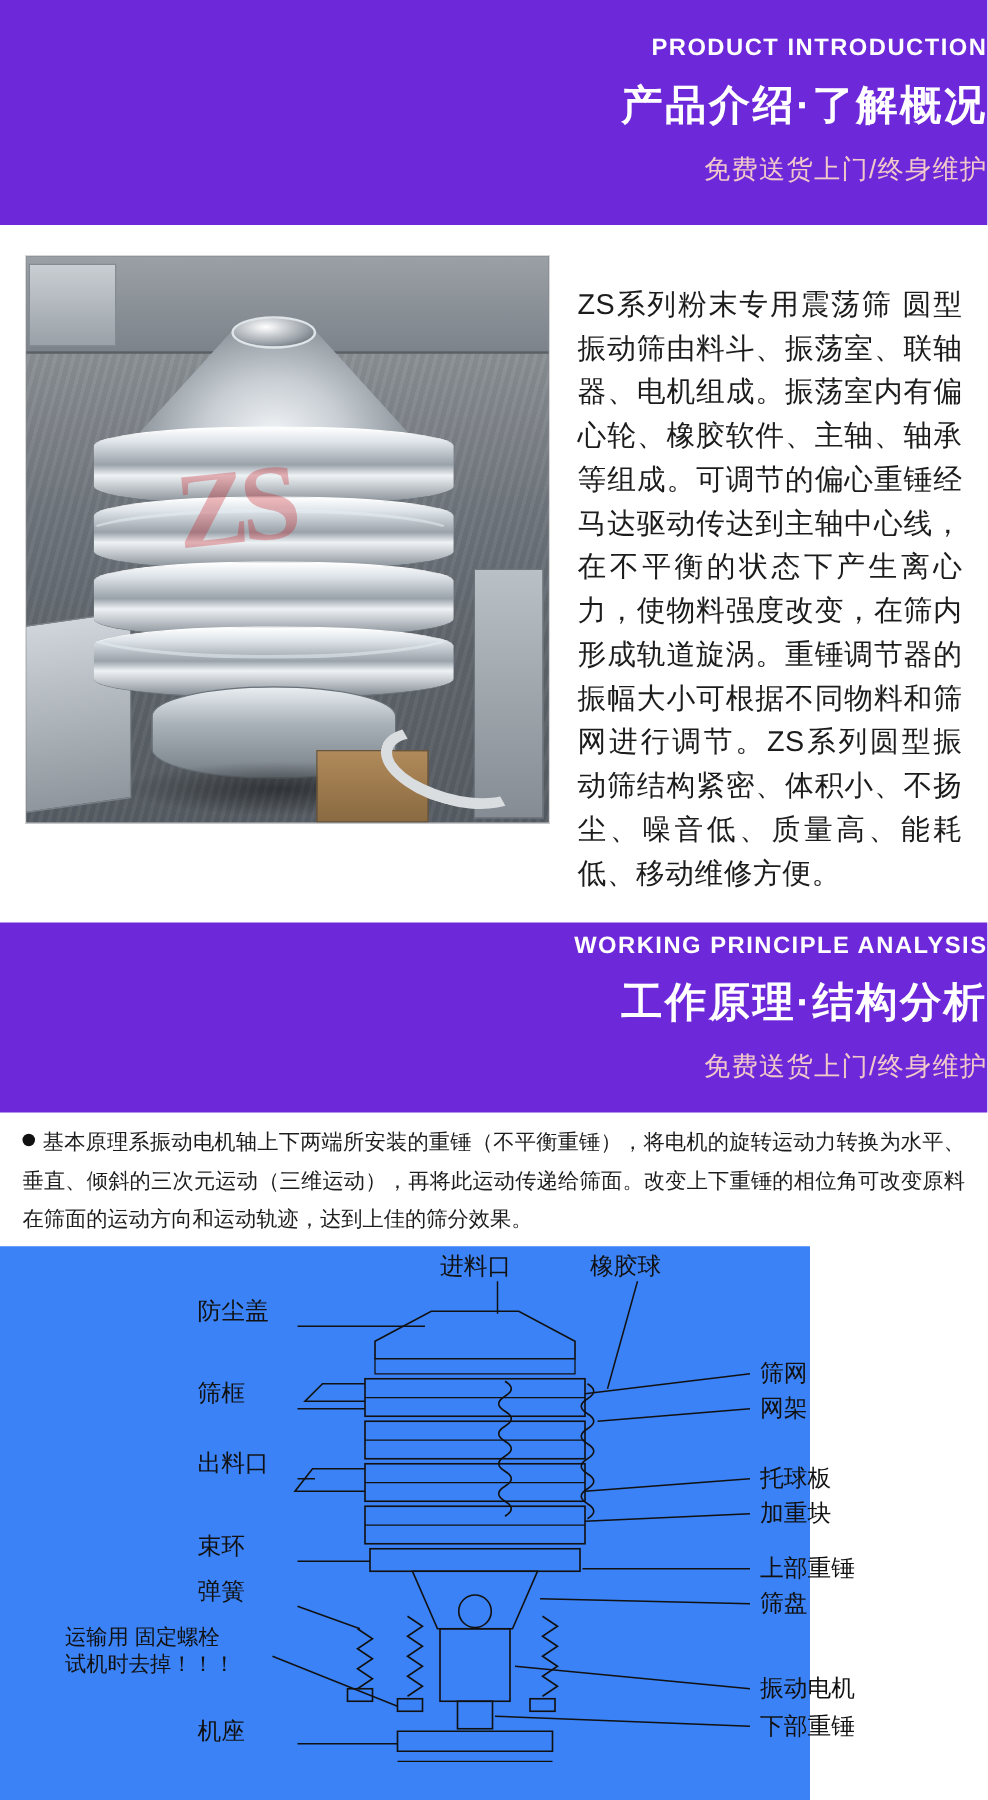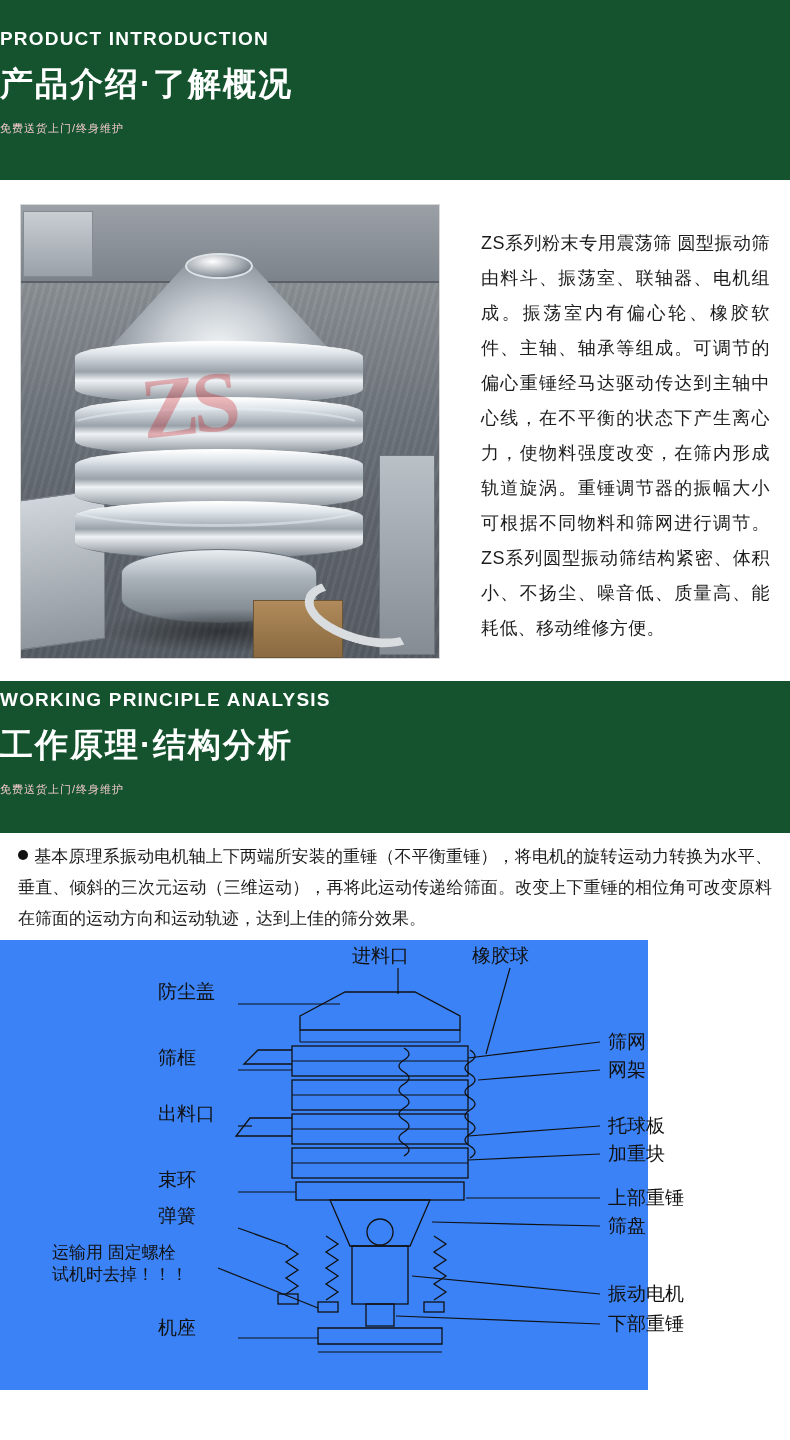--- a/index.html
+++ b/index.html
@@ -6,22 +6,22 @@
   html, body {
     width: 790px;
     background: #ffffff;
     font-family: "Liberation Sans", sans-serif;
   }
   body { width: 790px; height: 1440px; overflow: hidden; position: relative; }
 
   
   .banner {
     width: 790px;
-    background: #14532d;
-    text-align: left;
+    background: #6d28d9;
+    text-align: right;
     color: #ffffff;
     position: relative;
   }
   .banner-1 { height: 180px; padding-top: 28px; }
   .banner-2 { height: 152px; padding-top: 8px; }
 
   .banner-eyebrow {
     font-size: 19px;
     font-weight: bold;
     letter-spacing: 1.2px;
@@ -30,21 +30,21 @@
   }
   .banner-title {
     font-size: 33px;
     font-weight: bold;
     letter-spacing: 2px;
     margin-top: 12px;
     color: #ffffff;
     font-family: "Liberation Sans", sans-serif;
   }
   .banner-sub {
-    font-size: 11px;
+    font-size: 21px;
     margin-top: 14px;
     color: #f2c9cb;
     letter-spacing: 1px;
   }
 
   
   .intro {
     width: 790px;
     padding: 24px 20px 22px 20px;
     display: flex;
@@ -147,27 +147,26 @@
     transform:rotate(16deg);
   }
   .photo .box{
     position:absolute;right:96px;bottom:0;width:90px;height:58px;
     background:linear-gradient(180deg,#b08a5a,#8a6a41);
     border:1px solid #6d5434;
   }
 
   .intro-text {
     flex: 1 1 auto;
-    font-size: 18px;
+    font-size: 23px;
     line-height: 35px;
     color: #1c1c1c;
     letter-spacing: 0.4px;
     text-align: justify;
     padding-top: 22px;
-    margin-left: 19px;
   }
 
   
   .principle {
     padding: 8px 18px 6px 18px;
     font-size: 17px;
     line-height: 31px;
     color: #1c1c1c;
     text-align: justify;
   }

